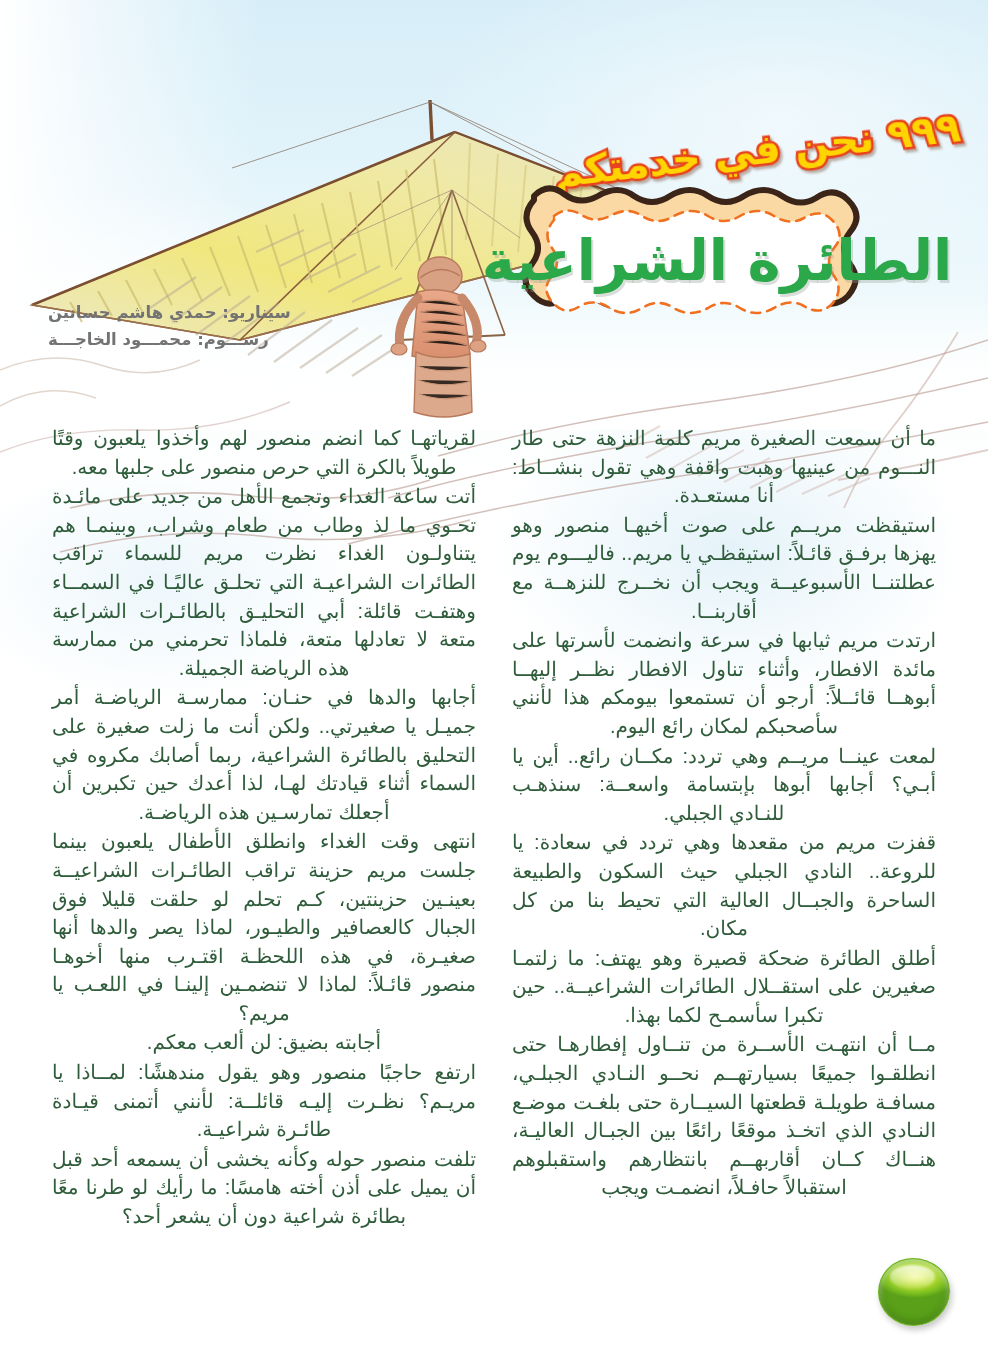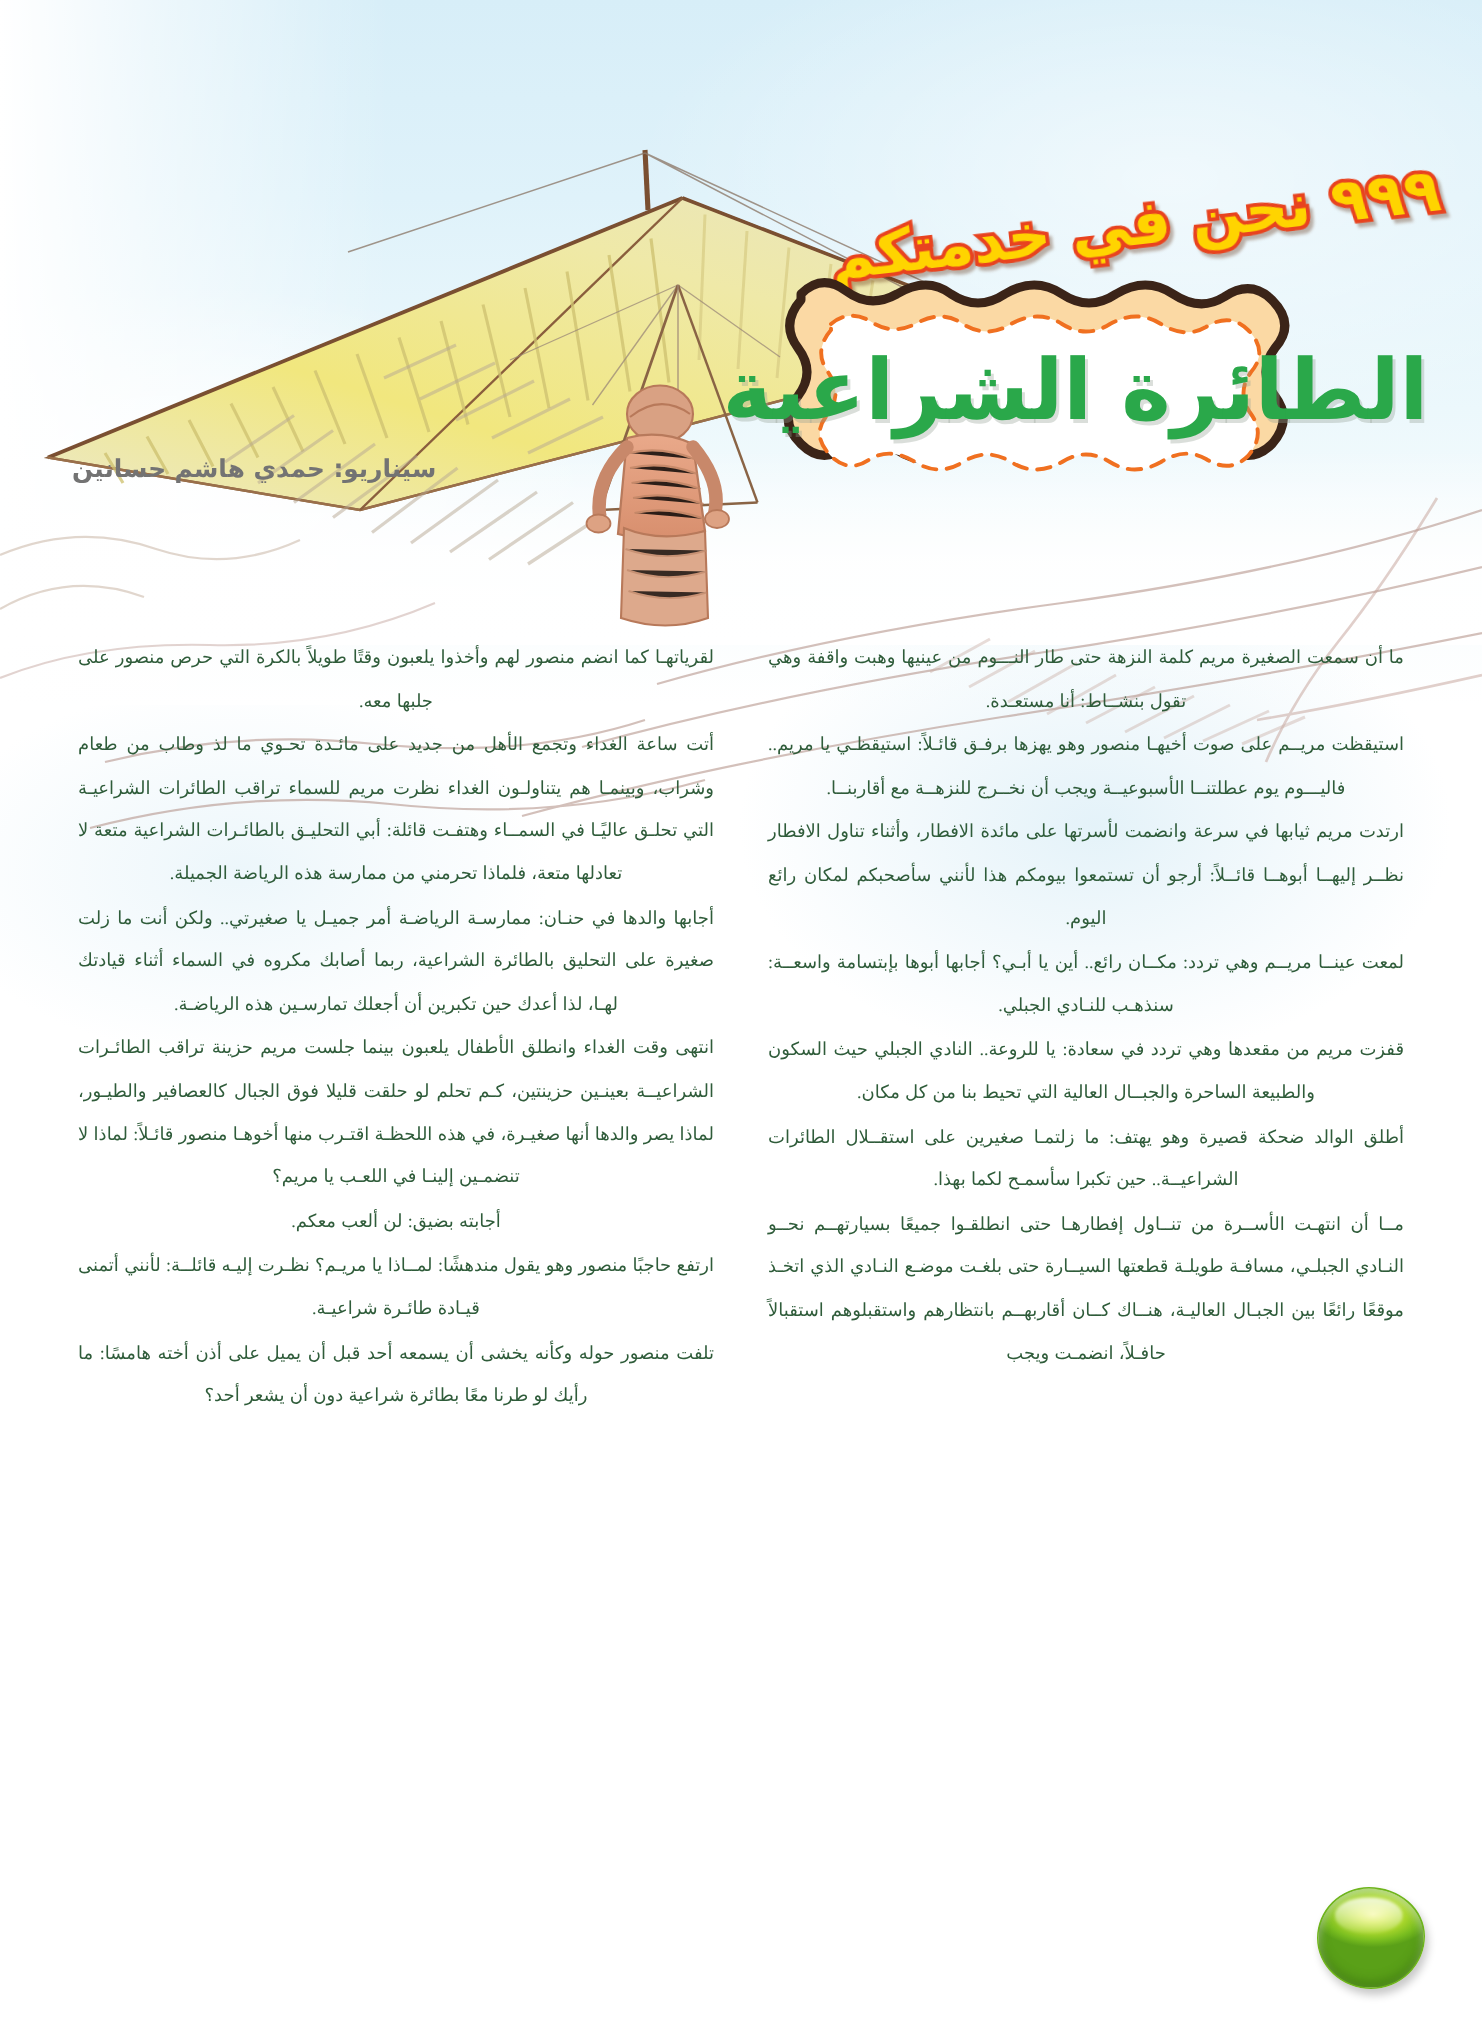--- a/index.html
+++ b/index.html
@@ -148,22 +148,22 @@
     flex-direction: row;
     gap: 36px;
     padding: 0 52px;
     direction: rtl;
   }
   .col {
     flex: 1 1 0;
     min-width: 0;
   }
   .col p {
-    font-family: Liberation Serif, serif;
-    font-size: 12px;
+    font-family: Liberation Sans, sans-serif;
+    font-size: 20px;
     line-height: 28.6px;
     color: #2f5c3a;
     text-align: justify;
     text-align-last: center;
     direction: rtl;
     margin: 0 0 1px 0;
     letter-spacing: -0.2px;
     word-spacing: 0.5px;
   }
   .col p:last-child { margin-bottom: 0; }
@@ -389,31 +389,32 @@
                q16,-10 28,2 q14,14 2,28 q-10,14 0,28 q10,14 -2,28
                q-12,12 -28,2 q-14,-8 -30,2 q-18,10 -34,0 q-16,-10 -32,0
                q-18,10 -34,0 q-16,-10 -32,0 q-16,10 -32,0 q-16,-10 -30,-2
                q-14,10 -26,-2 q-14,-14 -2,-28 q10,-14 0,-28 q-10,-14 2,-28 Z" fill="#ffffff" stroke="#f07020" stroke-width="2.6" stroke-dasharray="9 7" stroke-linecap="round"></path>
     </svg>
     <div class="plaque-title">الطائرة الشراعية</div>
   </div>
 
   <div class="credits">
     <div>سيناريو: حمدي هاشم حسانين</div>
+    <div class="row2">رســـوم: محمـــود الخاجـــة</div>
   </div>
 
   <div class="columns">
 
     <div class="col">
       <p>ما أن سمعت الصغيرة مريم كلمة النزهة حتى طار النـــوم من عينيها وهبت واقفة وهي تقول بنشــاط: أنا مستعـدة.</p>
       <p>استيقظت مريــم على صوت أخيهـا منصور وهو يهزها برفـق قائـلاً: استيقظـي يا مريم.. فاليـــوم يوم عطلتنــا الأسبوعيــة ويجب أن نخــرج للنزهــة مع أقاربنــا.</p>
       <p>ارتدت مريم ثيابها في سرعة وانضمت لأسرتها على مائدة الافطار، وأثناء تناول الافطار نظــر إليهــا أبوهــا قائــلاً: أرجو أن تستمعوا بيومكم هذا لأنني سأصحبكم لمكان رائع اليوم.</p>
       <p>لمعت عينــا مريــم وهي تردد: مكــان رائع.. أين يا أبـي؟ أجابها أبوها بإبتسامة واسعــة: سنذهـب للنـادي الجبلي.</p>
       <p>قفزت مريم من مقعدها وهي تردد في سعادة: يا للروعة.. النادي الجبلي حيث السكون والطبيعة الساحرة والجبــال العالية التي تحيط بنا من كل مكان.</p>
-      <p>أطلق الوالد ضحكة قصيرة وهو يهتف: ما زلتمـا صغيرين على استقــلال الطائرات الشراعيــة.. حين تكبرا سأسمـح لكما بهذا.</p>
+      <p>أطلق الطائرة ضحكة قصيرة وهو يهتف: ما زلتمـا صغيرين على استقــلال الطائرات الشراعيــة.. حين تكبرا سأسمـح لكما بهذا.</p>
       <p>مــا أن انتهـت الأســرة من تنــاول إفطارهـا حتى انطلقـوا جميعًا بسيارتهــم نحــو النـادي الجبلـي، مسافـة طويلـة قطعتها السيــارة حتى بلغـت موضـع النـادي الذي اتخـذ موقعًا رائعًا بين الجبـال العاليـة، هنــاك كــان أقاربهــم بانتظارهم واستقبلوهم استقبالاً حافـلاً، انضمـت ويجب</p>
     </div>
 
     <div class="col">
       <p>لقرياتهـا كما انضم منصور لهم وأخذوا يلعبون وقتًا طويلاً بالكرة التي حرص منصور على جلبها معه.</p>
       <p>أتت ساعة الغداء وتجمع الأهل من جديد على مائـدة تحـوي ما لذ وطاب من طعام وشراب، وبينمـا هم يتناولـون الغداء نظرت مريم للسماء تراقب الطائرات الشراعيـة التي تحلـق عاليًـا في السمــاء وهتفـت قائلة: أبي التحليـق بالطائـرات الشراعية متعة لا تعادلها متعة، فلماذا تحرمني من ممارسة هذه الرياضة الجميلة.</p>
       <p>أجابها والدها في حنـان: ممارسـة الرياضـة أمر جميـل يا صغيرتي.. ولكن أنت ما زلت صغيرة على التحليق بالطائرة الشراعية، ربما أصابك مكروه في السماء أثناء قيادتك لهـا، لذا أعدك حين تكبرين أن أجعلك تمارسـين هذه الرياضـة.</p>
       <p>انتهى وقت الغداء وانطلق الأطفال يلعبون بينما جلست مريم حزينة تراقب الطائـرات الشراعيــة بعينـين حزينتين، كـم تحلم لو حلقت قليلا فوق الجبال كالعصافير والطيـور، لماذا يصر والدها أنها صغيـرة، في هذه اللحظـة اقتـرب منها أخوهـا منصور قائـلاً: لماذا لا تنضمـين إلينـا في اللعـب يا مريم؟</p>
       <p>أجابته بضيق: لن ألعب معكم.</p>
       <p>ارتفع حاجبًا منصور وهو يقول مندهشًا: لمــاذا يا مريـم؟ نظـرت إليـه قائلــة: لأنني أتمنى قيـادة طائـرة شراعيـة.</p>

